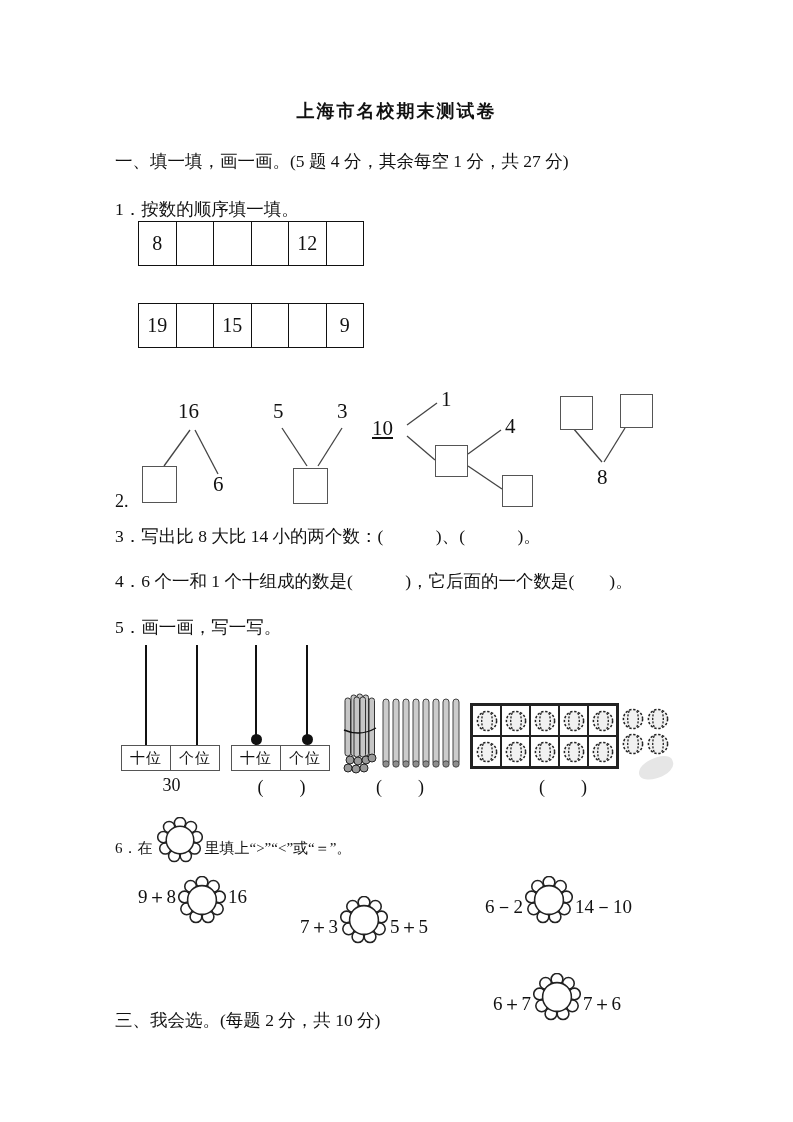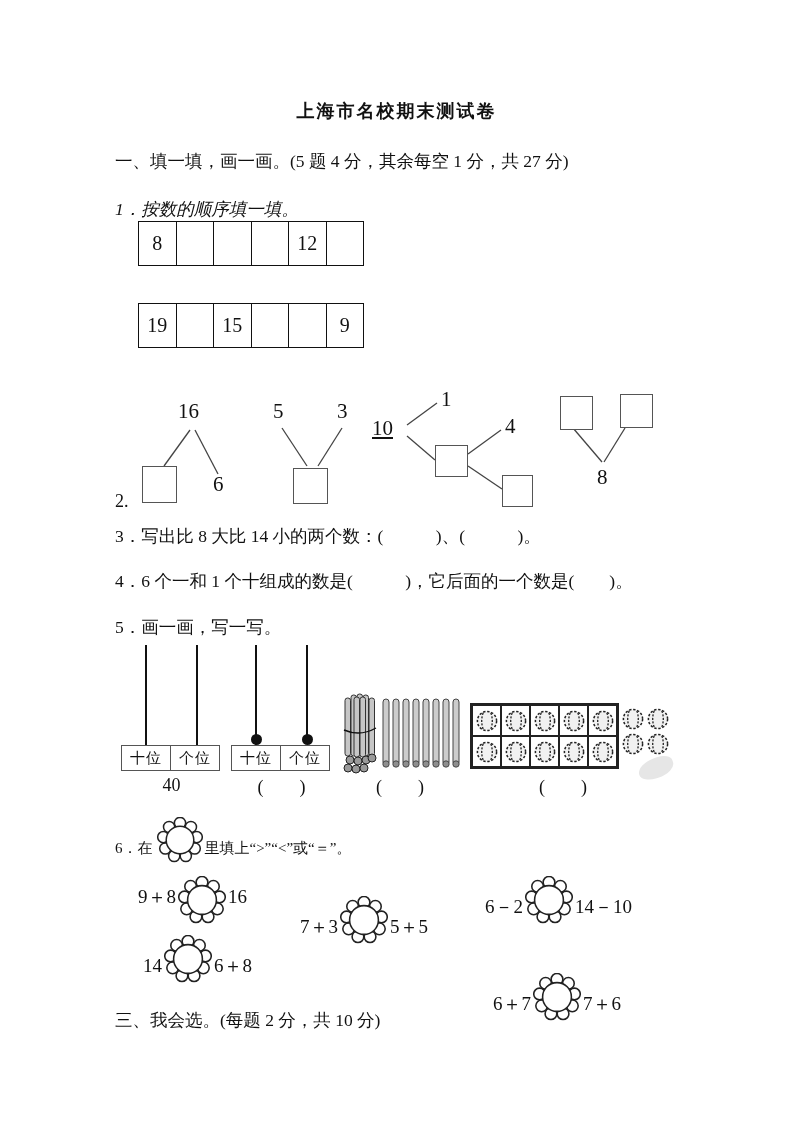--- a/index.html
+++ b/index.html
@@ -79,21 +79,21 @@
     </g>
   </defs>
 </svg>
 
 <div class="page">
 
   <div class="abs title">上海市名校期末测试卷</div>
 
   <div class="abs bodytext" style="left:115px;top:149px;">一、填一填，画一画。(5 题 4 分，其余每空 1 分，共 27 分)</div>
 
-  <div class="abs bodytext" style="left:115px;top:197px;font-style:italic;">1．按数的顺序填一填。</div>
+  <div class="abs bodytext" style="left:115px;top:197px;">1．按数的顺序填一填。</div>
 
   <div class="abs seq-table" style="left:138px;top:221px;">
     <div class="seq-cell">8</div>
     <div class="seq-cell"></div>
     <div class="seq-cell"></div>
     <div class="seq-cell"></div>
     <div class="seq-cell">12</div>
     <div class="seq-cell"></div>
   </div>
 
@@ -152,21 +152,21 @@
 
   <div class="abs bodytext" style="left:115px;top:615px;">5．画一画，写一写。</div>
 
   <div class="abs abacus" style="left:121px;top:645px;">
     <div class="rod" style="left:24px;height:101px;"></div>
     <div class="rod" style="left:75px;height:101px;"></div>
     <div class="abacus-base">
       <div class="abacus-cell">十位</div>
       <div class="abacus-cell ones">个位</div>
     </div>
-    <div class="fig-caption" style="left:0;top:130px;width:101px;">40</div>
+    <div class="fig-caption" style="left:0;top:130px;width:101px;">30</div>
   </div>
 
   <div class="abs abacus" style="left:231px;top:645px;">
     <div class="rod" style="left:24px;height:93px;"></div>
     <div class="rod" style="left:75px;height:93px;"></div>
     <div class="bead" style="left:19.5px;top:89px;"></div>
     <div class="bead" style="left:70.5px;top:89px;"></div>
     <div class="abacus-base">
       <div class="abacus-cell">十位</div>
       <div class="abacus-cell ones">个位</div>
@@ -314,27 +314,20 @@
       </svg>
     <span>5＋5</span>
   </div>
   <div class="abs cmp" style="left:485px;top:876px;">
     <span>6－2</span>
     <svg class="flower" viewBox="0 0 46 46">
         <use href="#flower-def"></use>
       </svg>
     <span>14－10</span>
   </div>
-  <div class="abs cmp" style="left:143px;top:935px;">
-    <span>14</span>
-    <svg class="flower" viewBox="0 0 46 46">
-        <use href="#flower-def"></use>
-      </svg>
-    <span>6＋8</span>
-  </div>
   <div class="abs cmp" style="left:485px;top:973px;margin-left:8px;">
     <span>6＋7</span>
     <svg class="flower" viewBox="0 0 46 46">
         <use href="#flower-def"></use>
       </svg>
     <span>7＋6</span>
   </div>
 
   <div class="abs bodytext" style="left:115px;top:1008px;">三、我会选。(每题 2 分，共 10 分)</div>
 

